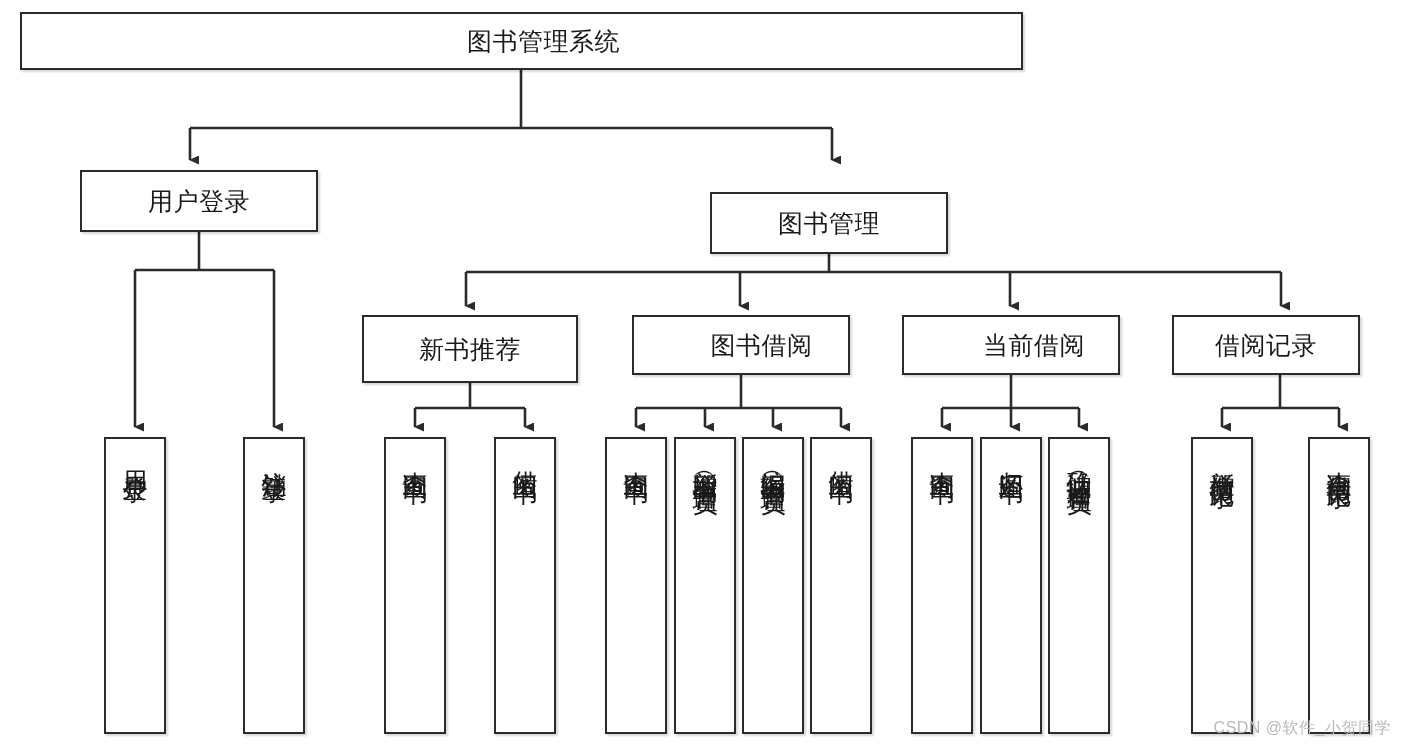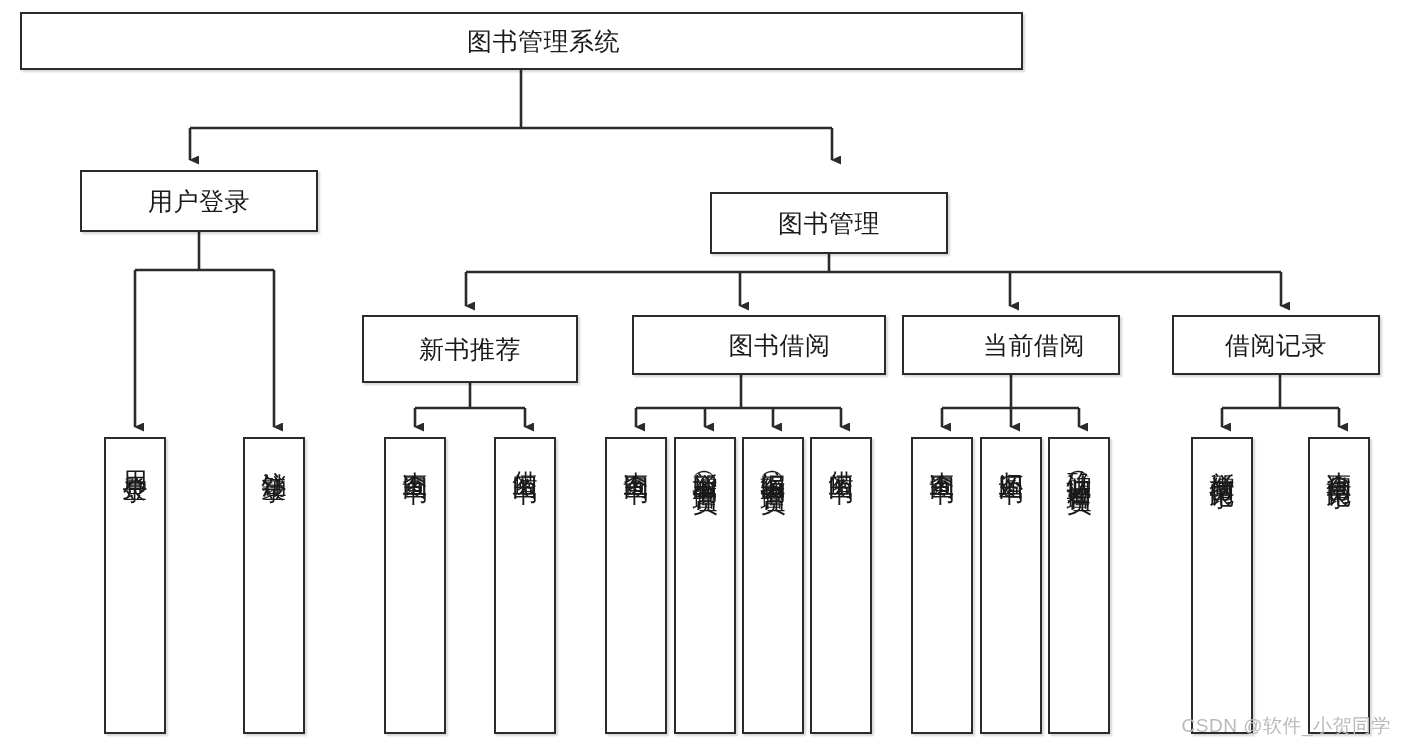--- a/index.html
+++ b/index.html
@@ -60,21 +60,21 @@
     writing-mode: vertical-rl;
     text-orientation: upright;
     letter-spacing: 3px;
     line-height: 1;
     white-space: nowrap;
   }
   .watermark {
     position: absolute;
     right: 14px;
     bottom: 8px;
-    font-size: 19px;
+    font-size: 16px;
     color: #b9b9b9;
     letter-spacing: 0.5px;
     white-space: nowrap;
     user-select: none;
   }
 </style>
 </head>
 <body>
 
 <div id="diagram-root">
@@ -139,29 +139,29 @@
   </div>
 
   <div class="node horiz" style="left:710px; top:170px; width:238px; height:62px;margin-top:22px;">
     <span class="node-label">图书管理</span>
   </div>
 
   <div class="node horiz" style="left:362px; top:315px; width:216px; height:68px;">
     <span class="node-label">新书推荐</span>
   </div>
 
-  <div class="node horiz" style="left:632px; top:315px; width:254px; height:60px;padding-left:41px;">
+  <div class="node horiz" style="left:632px; top:315px; width:218px; height:60px;padding-left:41px;">
     <span class="node-label">图书借阅</span>
   </div>
 
   <div class="node horiz" style="left:902px; top:315px; width:218px; height:60px;padding-left:46px;">
     <span class="node-label">当前借阅</span>
   </div>
 
-  <div class="node horiz" style="left:1172px; top:315px; width:208px; height:60px;">
+  <div class="node horiz" style="left:1172px; top:315px; width:188px; height:60px;">
     <span class="node-label">借阅记录</span>
   </div>
 
   <div class="node vert" style="left:104px; top:437px; width:62px; height:297px;">
     <span class="node-label">用户登录</span>
   </div>
   <div class="node vert" style="left:243px; top:437px; width:62px; height:297px;">
     <span class="node-label">注销登录</span>
   </div>
 

